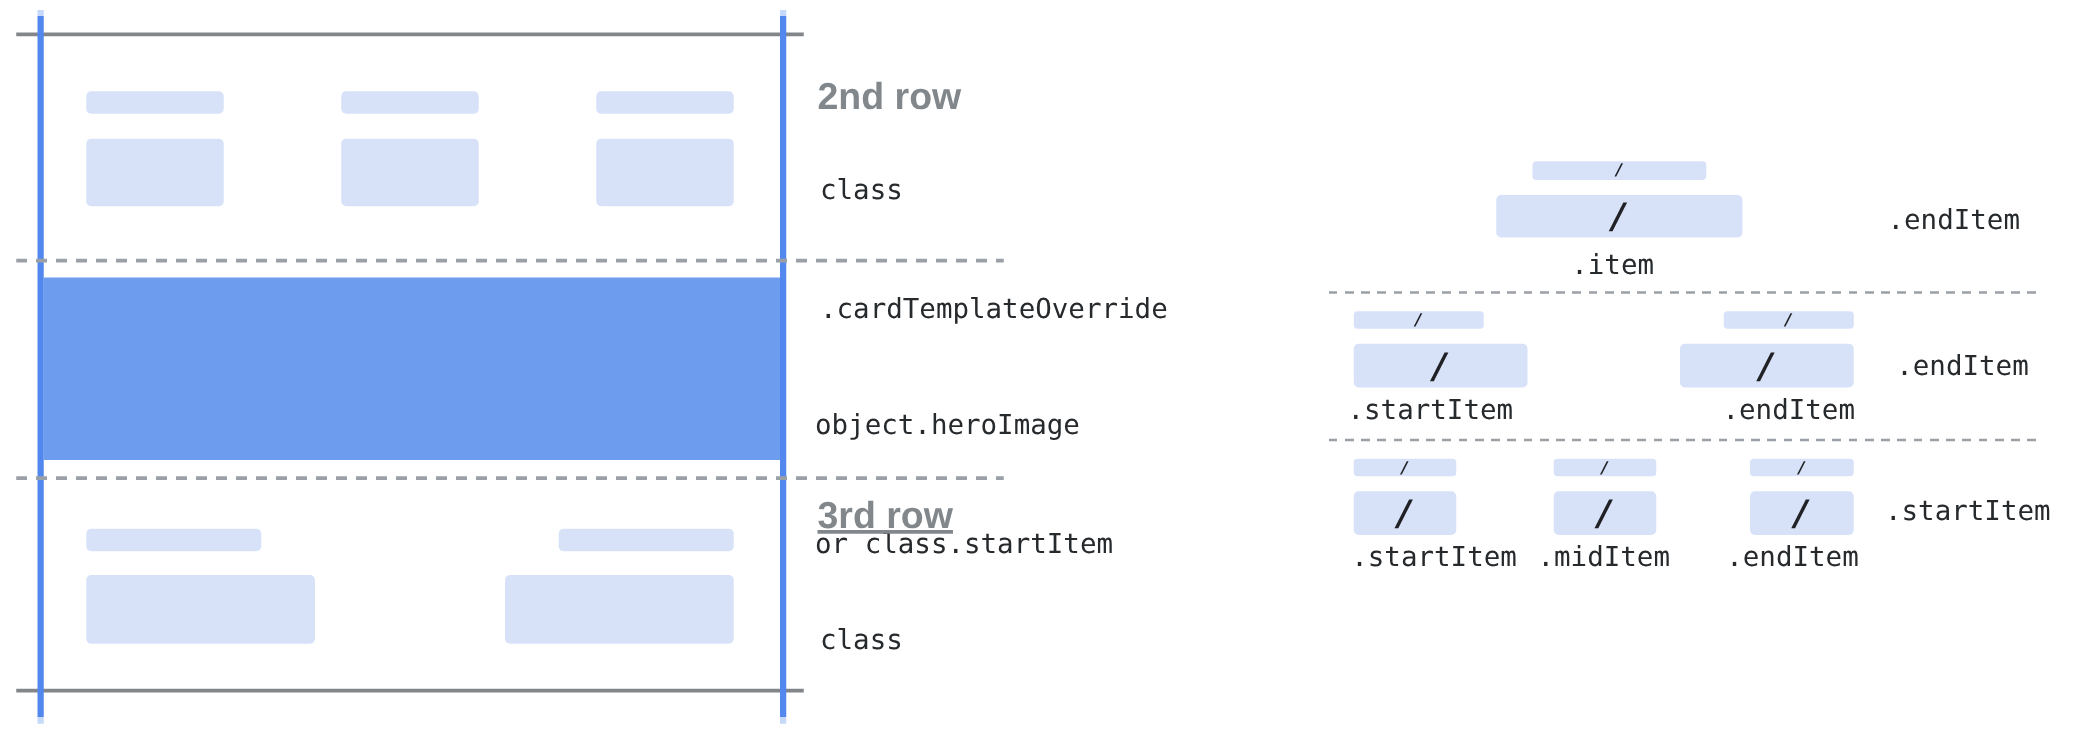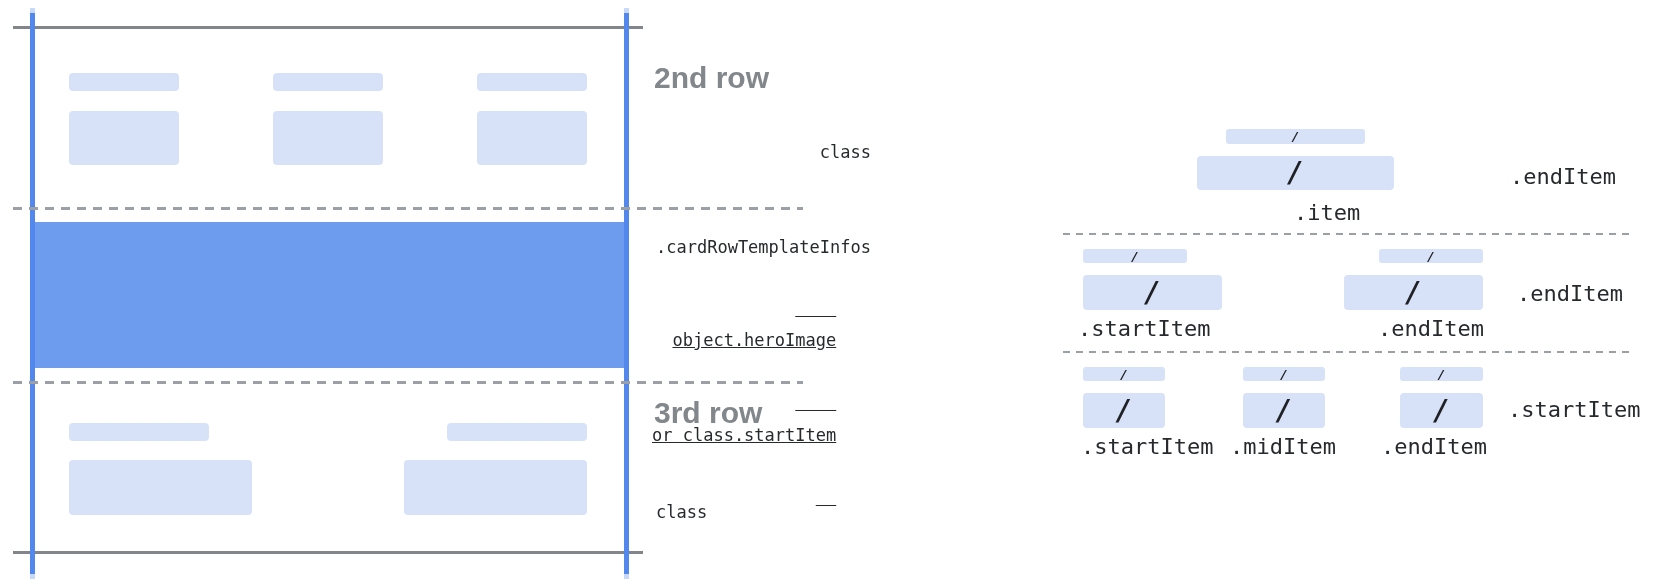--- a/index.html
+++ b/index.html
@@ -35,22 +35,22 @@
   .ph.r3{border-radius:3px;}
   .slashbox{display:flex;align-items:center;justify-content:center;}
   .slash{font-family:"DejaVu Sans Mono",monospace;font-style:italic;font-weight:700;
          color:var(--slash-dark);line-height:1;}
   .slash.sm{font-size:13px;}
   .slash.lg{font-size:28px;}
 
   
   .heading{font-weight:700;font-size:30px;line-height:36px;color:var(--heading-gray);
            white-space:nowrap;}
-  .code{font-family:"DejaVu Sans Mono",monospace;font-size:17px;line-height:31.5px;
-        color:var(--code-dark);white-space:pre;text-align:right;}
+  .code{font-family:"DejaVu Sans Mono",monospace;font-size:22px;line-height:31.5px;
+        color:var(--code-dark);white-space:pre;}
   .mlabel{font-family:"DejaVu Sans Mono",monospace;font-size:22px;line-height:26px;
         color:var(--code-dark);white-space:pre;}
 </style>
 </head>
 <body>
 
 <div class="stage">
 
   <div class="abs hline" style="left:13px;top:26px;width:630px;"></div>
   <div class="abs hline" style="left:13px;top:551px;width:630px;"></div>
@@ -68,44 +68,44 @@
   <div class="abs ph" style="left:477px;top:111px;width:110px;height:54px;"></div>
 
   <div class="abs ph" style="left:69px;top:423px;width:140px;height:18px;"></div>
   <div class="abs ph" style="left:69px;top:460px;width:183px;height:55px;"></div>
   <div class="abs ph" style="left:447px;top:423px;width:140px;height:18px;"></div>
   <div class="abs ph" style="left:404px;top:460px;width:183px;height:55px;"></div>
 
   <div class="abs heading" style="left:654px;top:32px;margin-top:28px;">2nd row</div>
   <div class="abs code" style="left:656px;top:74px;">
     <div>class</div>
-    <div>.cardRowTemplateInfos</div>
+    <div>.cardTemplateOverride</div>
   </div>
 
-  <div class="abs code" style="left:652px;top:262px;text-decoration:underline;">
+  <div class="abs code" style="left:652px;top:262px;">
     <div>object.heroImage</div>
     <div>or class.startItem</div>
   </div>
 
-  <div class="abs heading" style="left:654px;top:395px;">3rd row</div>
+  <div class="abs heading" style="left:654px;top:395px;text-decoration:underline;">3rd row</div>
   <div class="abs code" style="left:656px;top:434px;">
     <div>class</div>
     
     
     
   </div>
 
   <div class="abs ph r3 slashbox" style="left:1226px;top:129px;width:139px;height:15px;">
     <span class="slash sm">/</span>
   </div>
   <div class="abs ph slashbox" style="left:1197px;top:156px;width:197px;height:34px;">
     <span class="slash lg">/</span>
   </div>
   <div class="abs mlabel" style="left:1510px;top:164px;">.endItem</div>
-  <div class="abs mlabel" style="left:1294px;top:200px;">.item</div>
+  <div class="abs mlabel" style="left:1257px;top:200px;">.item</div>
 
   <div class="abs dash thin" style="left:1063px;top:233px;width:567px;"></div>
 
   <div class="abs ph r3 slashbox" style="left:1083px;top:249px;width:104px;height:14px;">
     <span class="slash sm">/</span>
   </div>
   <div class="abs ph slashbox" style="left:1083px;top:275px;width:139px;height:35px;">
     <span class="slash lg">/</span>
   </div>
   <div class="abs ph r3 slashbox" style="left:1379px;top:249px;width:104px;height:14px;">

